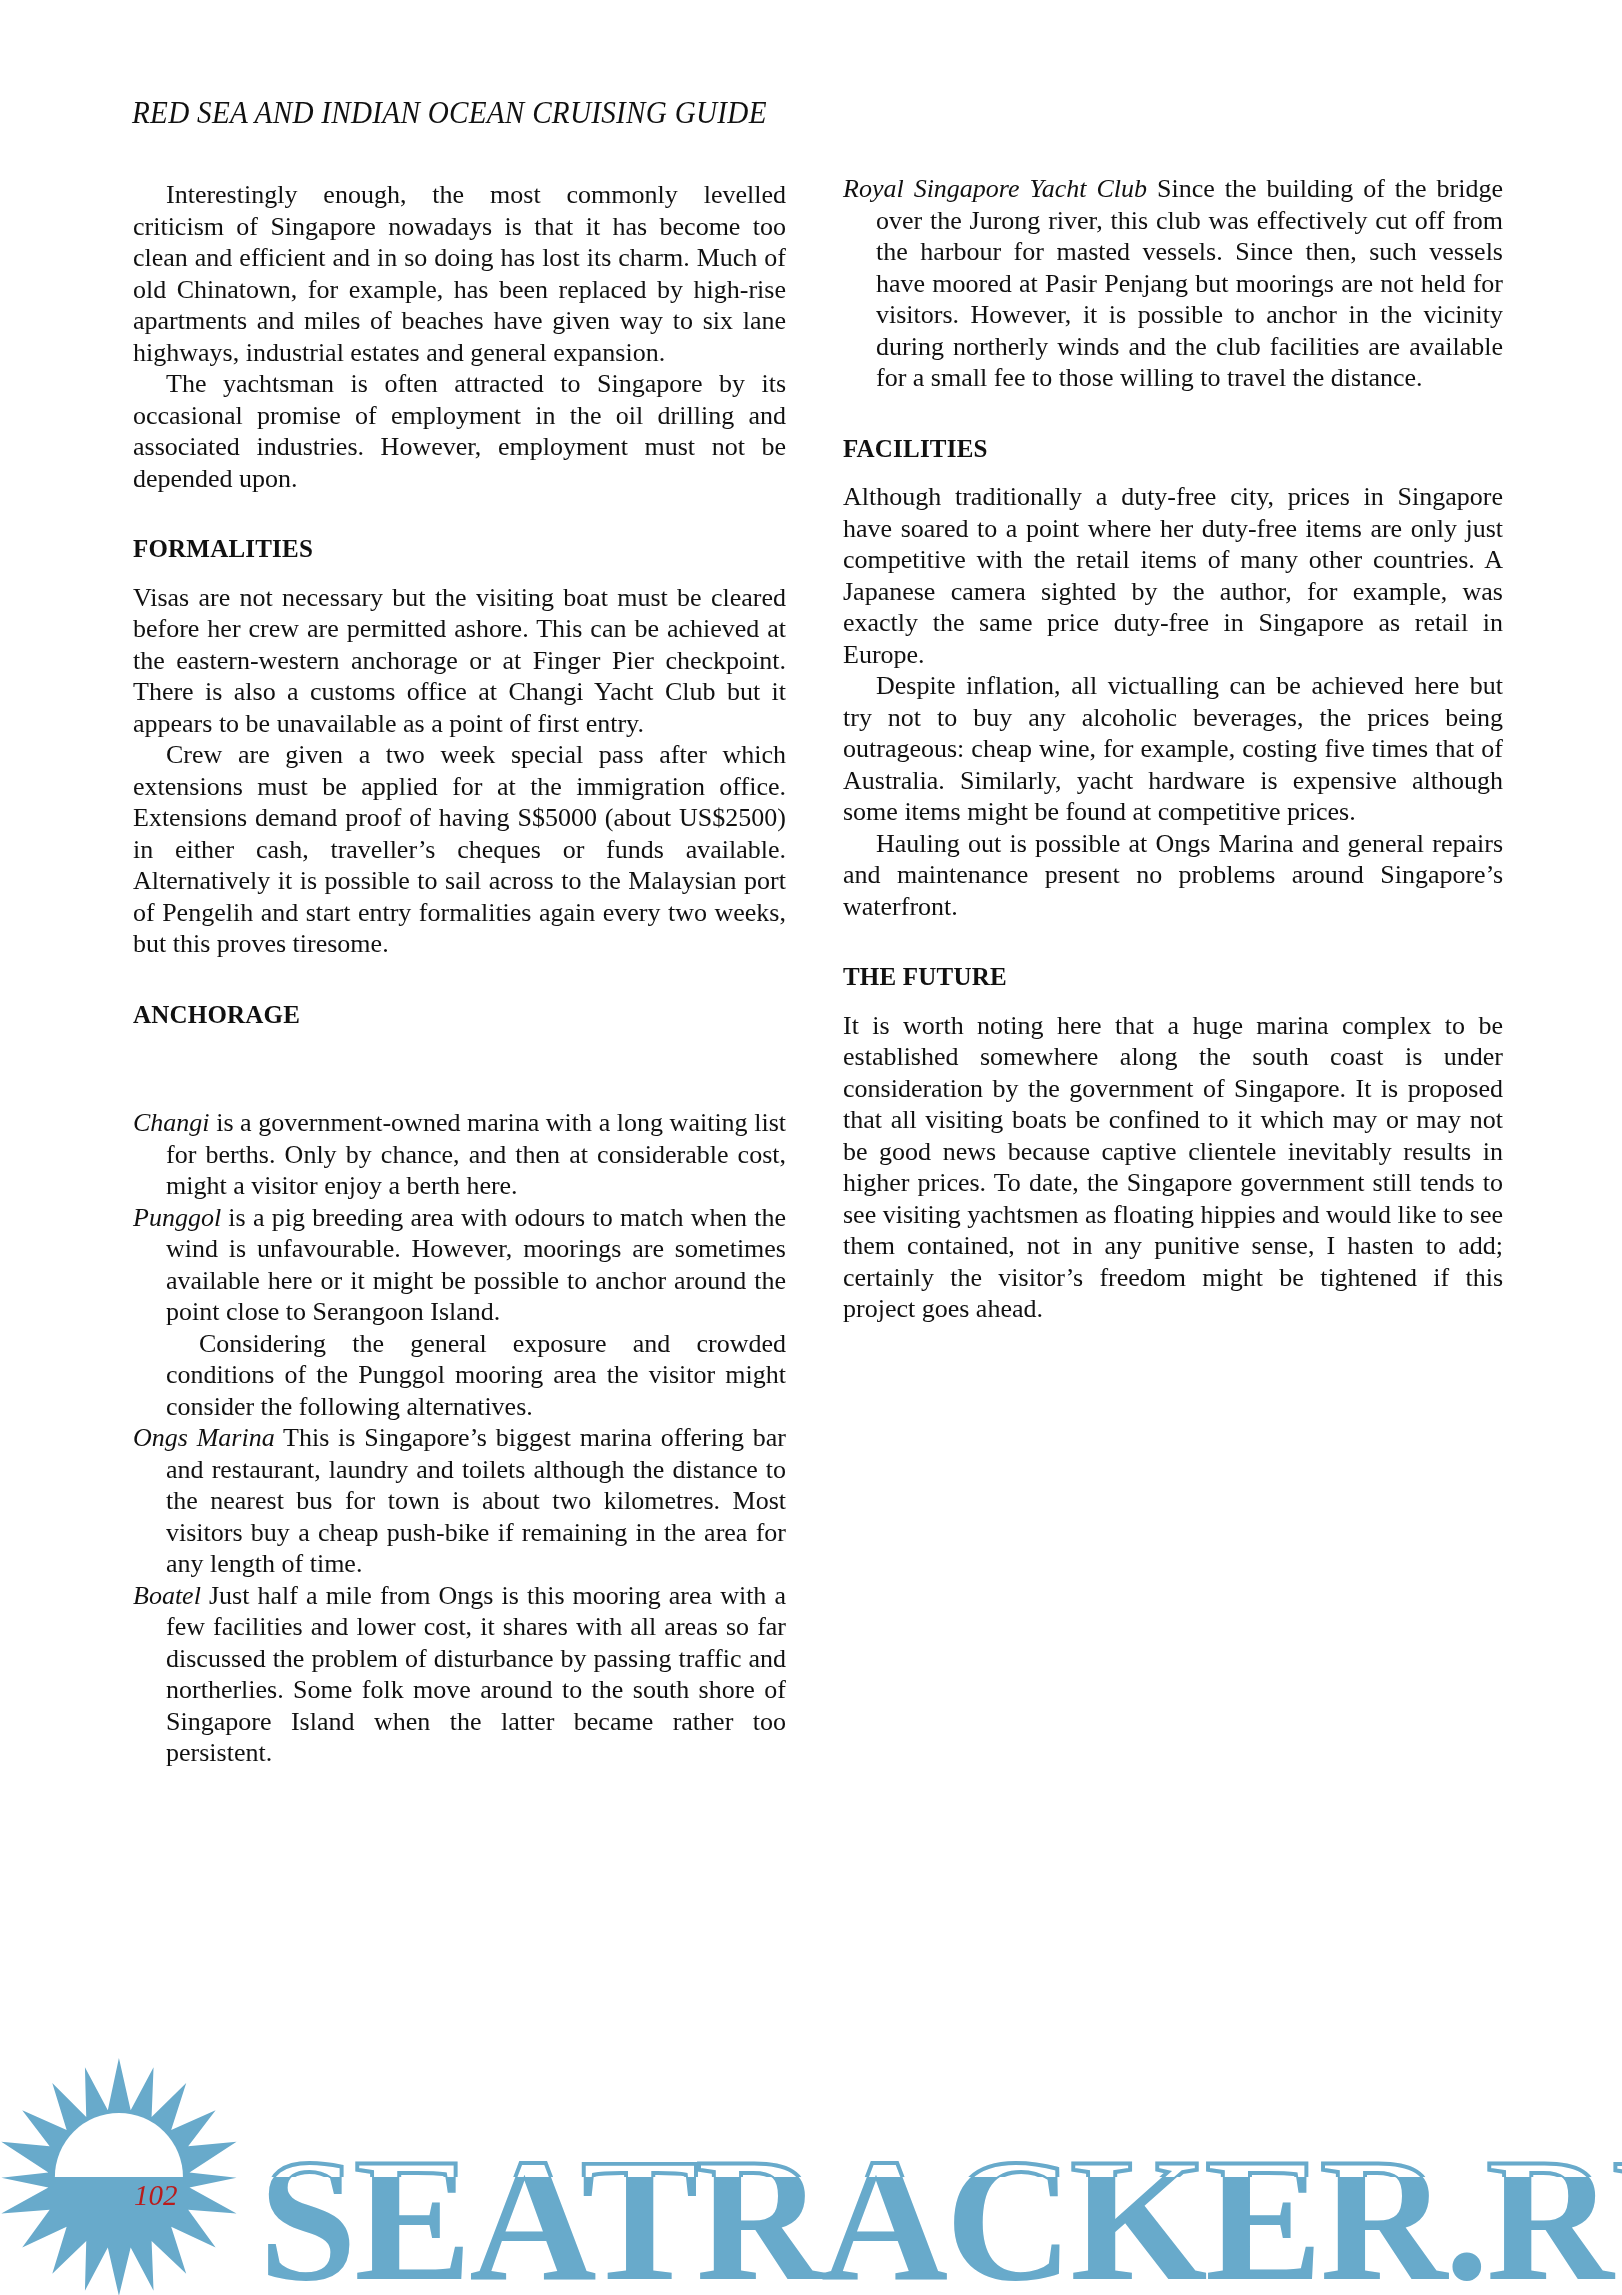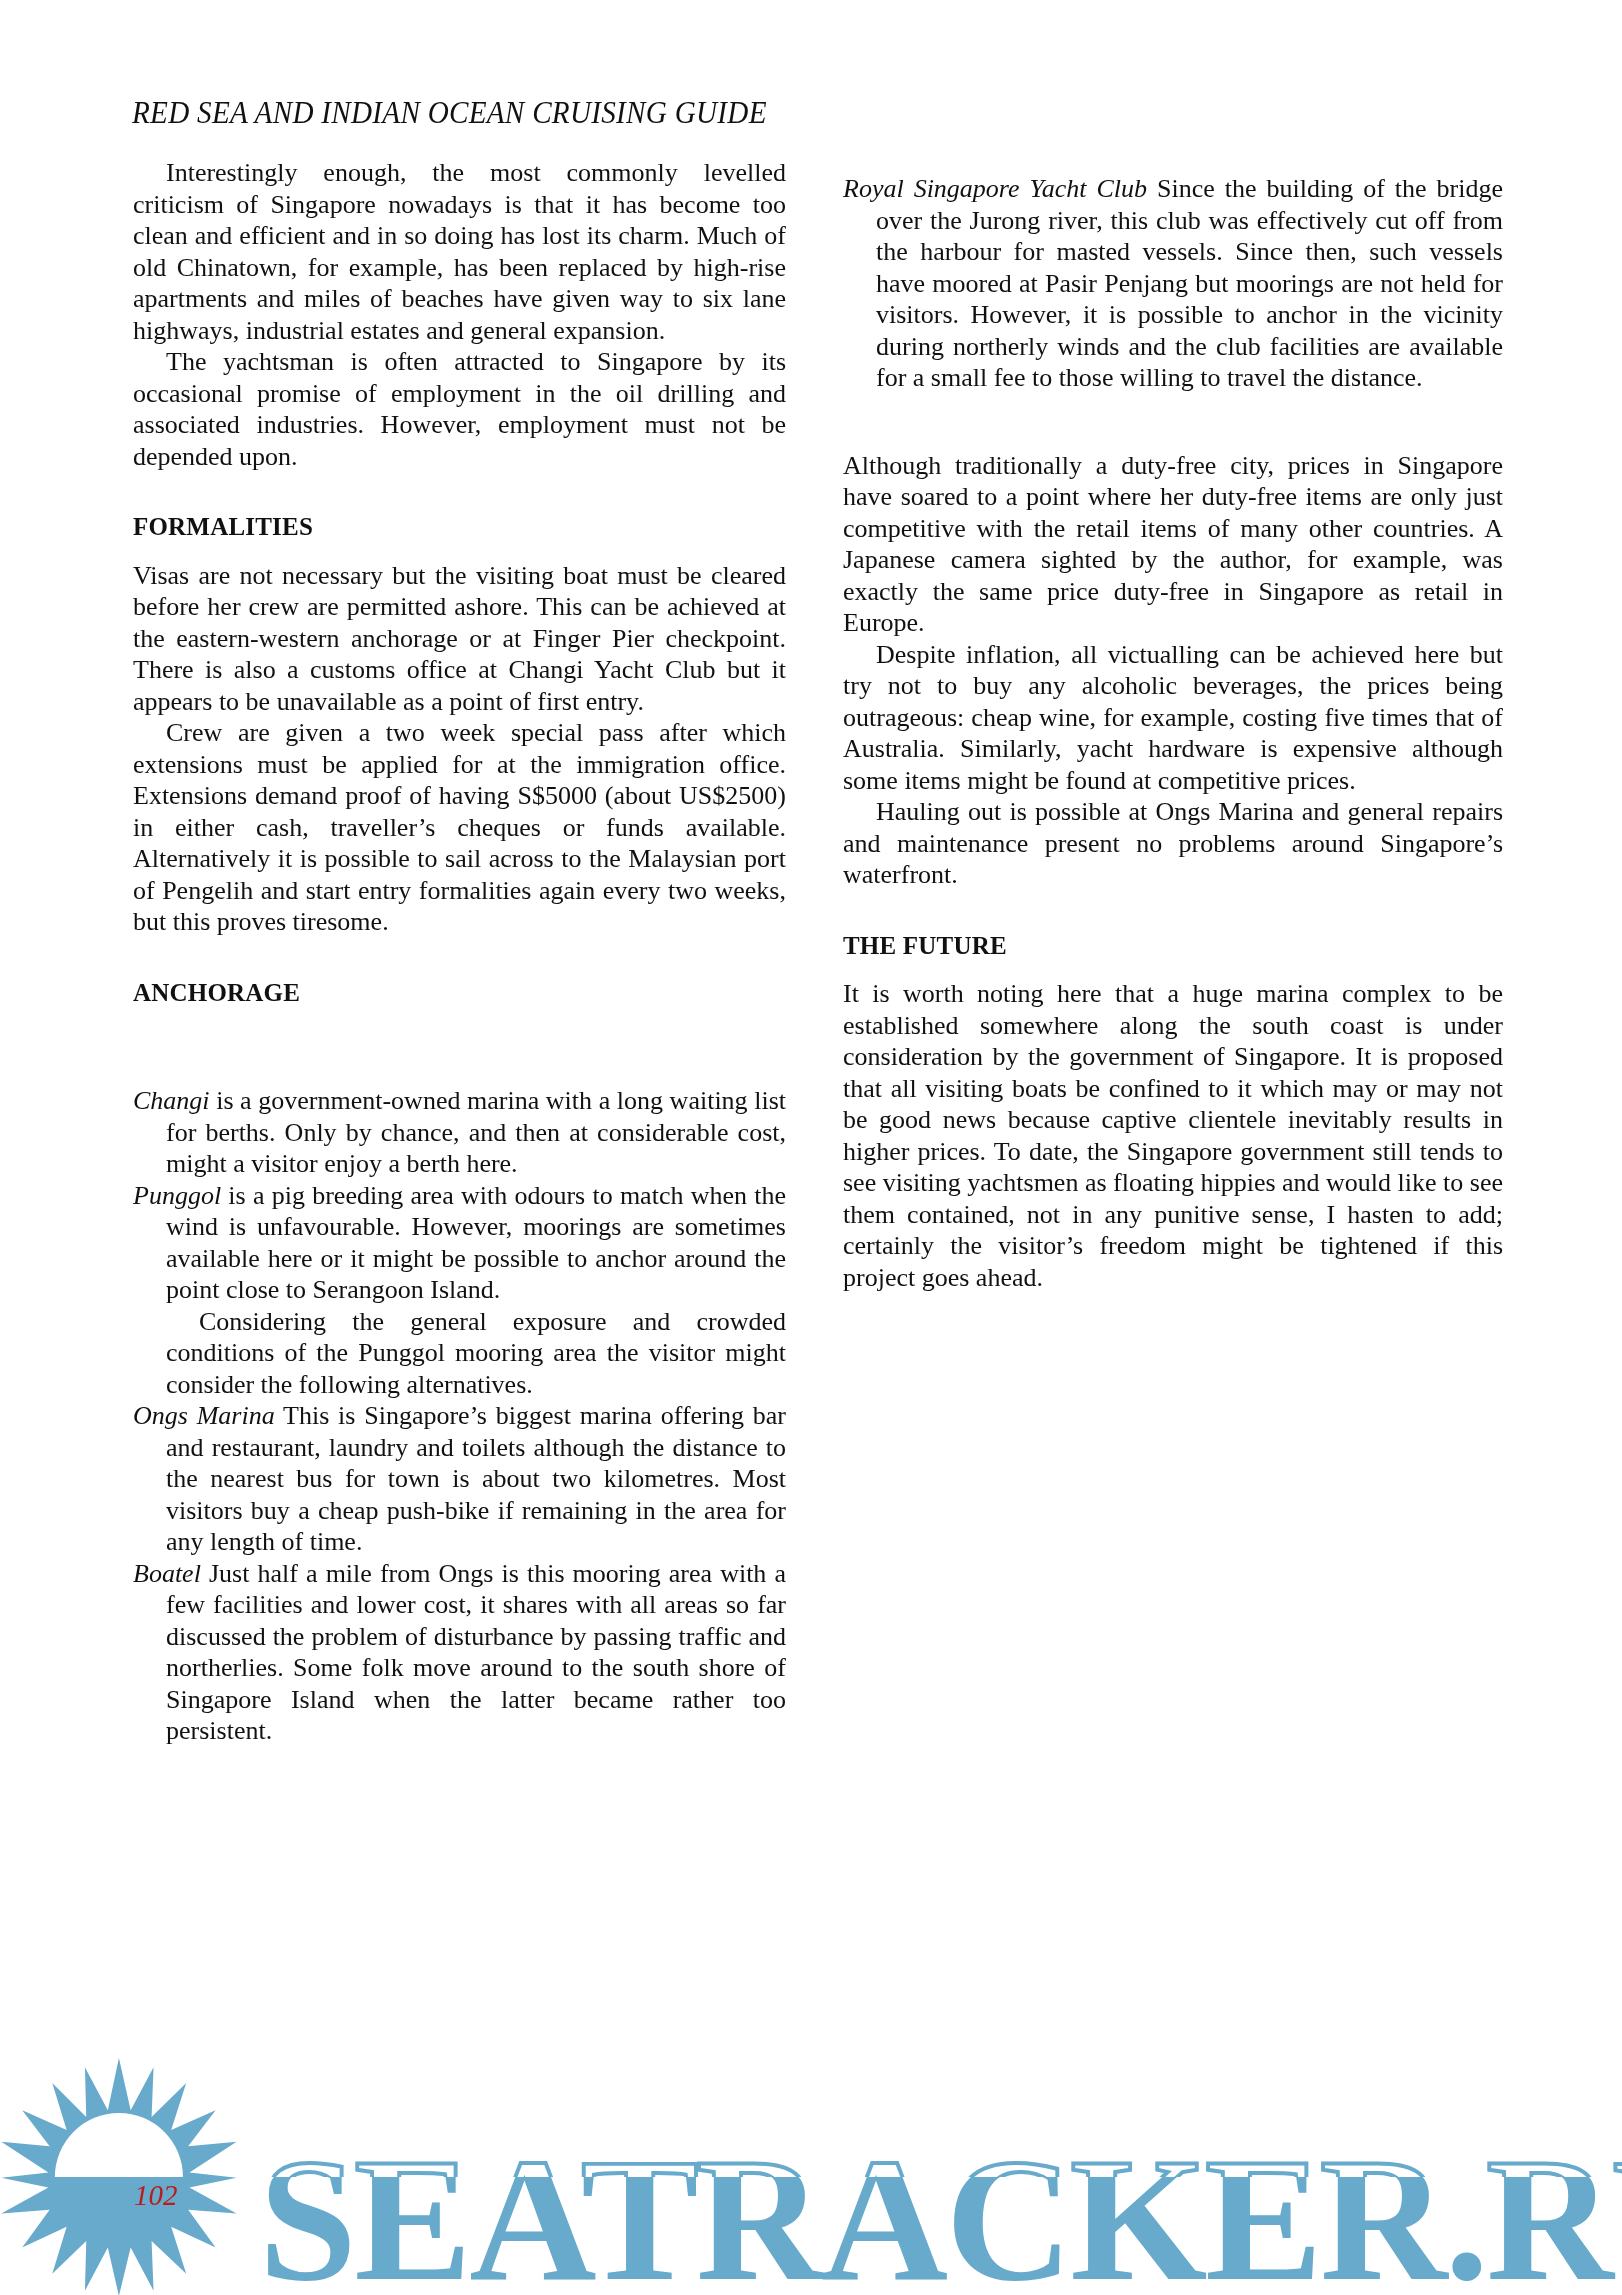--- a/index.html
+++ b/index.html
@@ -2,21 +2,21 @@
 <html style="font-size:10.5px"><head>
 <meta charset="utf-8">
 <style>
   html, body { margin: 0; padding: 0; background: #ffffff; }
   body { width: 1623px; height: 2295px; position: relative; overflow: hidden;
          font-family: "Liberation Serif", "DejaVu Serif", serif; color: #111; }
   .running-head { position: absolute; left: 132px; top: 95px; font-style: italic;
          font-size: 31px; letter-spacing: 0.3px; transform: scaleX(0.94); transform-origin: left; }
   .col { position: absolute; top: 157px; width: 653px; font-size: 26px; line-height: 31.5px;
          text-align: justify; }
-  .col.left { left: 133px; }
+  .col.left { left: 133px; margin-top: 22px; }
   .col.right { left: 843px; width: 660px; margin-top: 16px; }
   p { margin: 0; }
   .indent { text-indent: 33px; }
   h2 { font-size: 25px; font-weight: bold; margin: 0; letter-spacing: 0.2px; }
   .entry { padding-left: 33px; text-indent: -33px; }
   .entry .sub { text-indent: 33px; }
   .entry-name { font-style: italic; }
   .gap-m { height: 39px; }
   .gap-l { height: 60px; }
   .after-h { height: 17px; }
@@ -56,20 +56,21 @@
   <div class="entry">
     <span class="entry-name">Boatel</span><span> Just half a mile from Ongs is this mooring area with a few facilities and lower cost, it shares with all areas so far discussed the problem of disturbance by passing traffic and northerlies. Some folk move around to the south shore of Singapore Island when the latter became rather too persistent.</span>
   </div>
 </div>
 
 <div class="col right">
   <div class="entry">
     <span class="entry-name">Royal Singapore Yacht Club</span><span> Since the building of the bridge over the Jurong river, this club was effectively cut off from the harbour for masted vessels. Since then, such vessels have moored at Pasir Penjang but moorings are not held for visitors. However, it is possible to anchor in the vicinity during northerly winds and the club facilities are available for a small fee to those willing to travel the distance.</span>
   </div>
   <div class="gap-m"></div>
+  <h2>FACILITIES</h2>
   <div class="after-h"></div>
   <p>Although traditionally a duty-free city, prices in Singapore have soared to a point where her duty-free items are only just competitive with the retail items of many other countries. A Japanese camera sighted by the author, for example, was exactly the same price duty-free in Singapore as retail in Europe.</p>
   <p class="indent">Despite inflation, all victualling can be achieved here but try not to buy any alcoholic beverages, the prices being outrageous: cheap wine, for example, costing five times that of Australia. Similarly, yacht hardware is expensive although some items might be found at competitive prices.</p>
   <p class="indent">Hauling out is possible at Ongs Marina and general repairs and maintenance present no problems around Singapore’s waterfront.</p>
   <div class="gap-m"></div>
   <h2>THE FUTURE</h2>
   <div class="after-h"></div>
   <p>It is worth noting here that a huge marina complex to be established somewhere along the south coast is under consideration by the government of Singapore. It is proposed that all visiting boats be confined to it which may or may not be good news because captive clientele inevitably results in higher prices. To date, the Singapore government still tends to see visiting yachtsmen as floating hippies and would like to see them contained, not in any punitive sense, I hasten to add; certainly the visitor’s freedom might be tightened if this project goes ahead.</p>
 </div>
 

